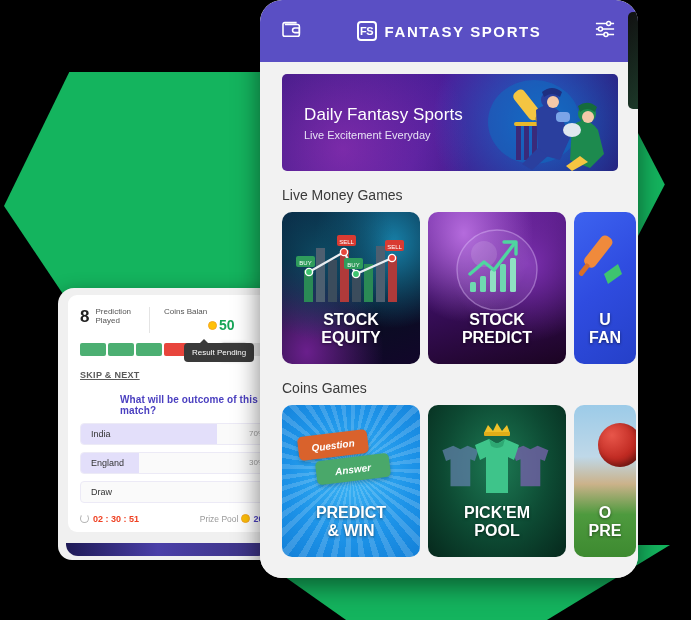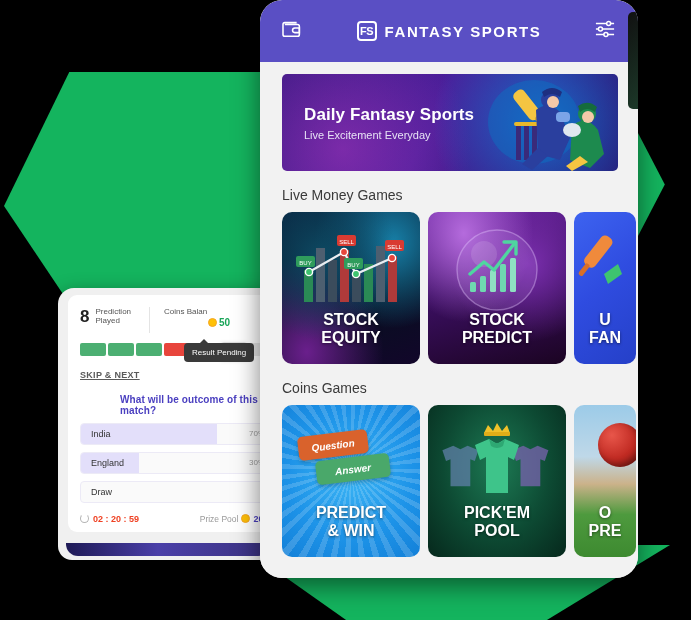--- a/index.html
+++ b/index.html
@@ -47,21 +47,21 @@
     overflow: hidden;
     position: relative;
   }
   .pl-topbar { display: flex; align-items: flex-start; position: relative; }
   .pl-played { display: flex; align-items: center; gap: 6px; }
   .pl-played-num { font-size: 17px; font-weight: bold; color: #222; line-height: 1; }
   .pl-played-lbl { font-size: 8px; color: #555; line-height: 1.15; }
   .pl-divider { width: 1px; background: #e4e4e4; height: 26px; margin: 0 14px 0 18px; }
   .pl-coins { text-align: left; }
   .pl-coins-lbl { font-size: 8px; color: #555; }
-  .pl-coins-val { font-size: 10px; font-weight: bold; color: #18a558; display:flex; align-items:center; gap:2px; margin-top:1px;padding-left:44px;}
+  .pl-coins-val { font-size: 14px; font-weight: bold; color: #18a558; display:flex; align-items:center; gap:2px; margin-top:1px;padding-left:44px;}
   .coin-dot {
     width: 9px; height: 9px; border-radius: 50%;
     background: #ffc107; border: 1.5px solid #f5a623; display: inline-block;
   }
 
   .pl-segments { display: flex; gap: 2px; margin: 10px 0 0 0; width: 196px; }
   .seg { height: 13px; flex: 1; border-radius: 2px; }
   .seg.green { background: #4caf72; }
   .seg.red { background: #e8453c; }
   .seg.gray { background: #e6e6e6; }
@@ -137,21 +137,21 @@
 
   .banner {
     width: 336px; height: 97px; border-radius: 5px; overflow: hidden;
     position: relative; display: flex; flex-direction: column; justify-content: center;
     padding-left: 22px;
     background:
       radial-gradient(circle at 78% 50%, rgba(0,170,255,.55) 0%, rgba(0,110,200,0) 42%),
       radial-gradient(circle at 18% 78%, rgba(190,60,200,.45) 0%, rgba(120,40,170,0) 45%),
       linear-gradient(115deg, #3c1a85 0%, #4a1e99 45%, #2a1270 100%);
   }
-  .banner h2 { color: #fff; font-size: 17px; font-weight: bold; letter-spacing: .1px; }
+  .banner h2 { color: #fff; font-size: 17px; font-weight: normal; letter-spacing: .1px; }
   .banner p { color: #e7e2f5; font-size: 11px; margin-top: 4px; }
   .banner-peek {
     position: absolute; left: 368px; top: 12px; width: 24px; height: 97px;
     border-radius: 5px; background: linear-gradient(135deg,#111 0%, #1d3d2b 100%);
   }
   .bat-art {
     position: absolute; right: 4px; bottom: 0; width: 150px; height: 97px;
   }
 
   .sect-title { font-size: 14px; color: #3a3a3a; margin: 16px 0 9px 0; }
@@ -273,21 +273,21 @@
           <div class="pl-opt">
             <div class="fill" style="width: 0%;"></div>
             <span class="otext">Draw</span>
             <span class="opct"></span>
           </div>
         </div>
 
       <div class="pl-foot">
         <div class="pl-timer">
           <span class="clock"></span>
-          <span>02 : 20 : 59</span>
+          <span>02 : 30 : 51</span>
         </div>
         <div class="pl-prize">
           <span>Prize Pool</span>
           <span class="coin-dot"></span>
           <b>20,00</b>
         </div>
       </div>
 
     </div>
     <div id="phone-left-nav"></div>

